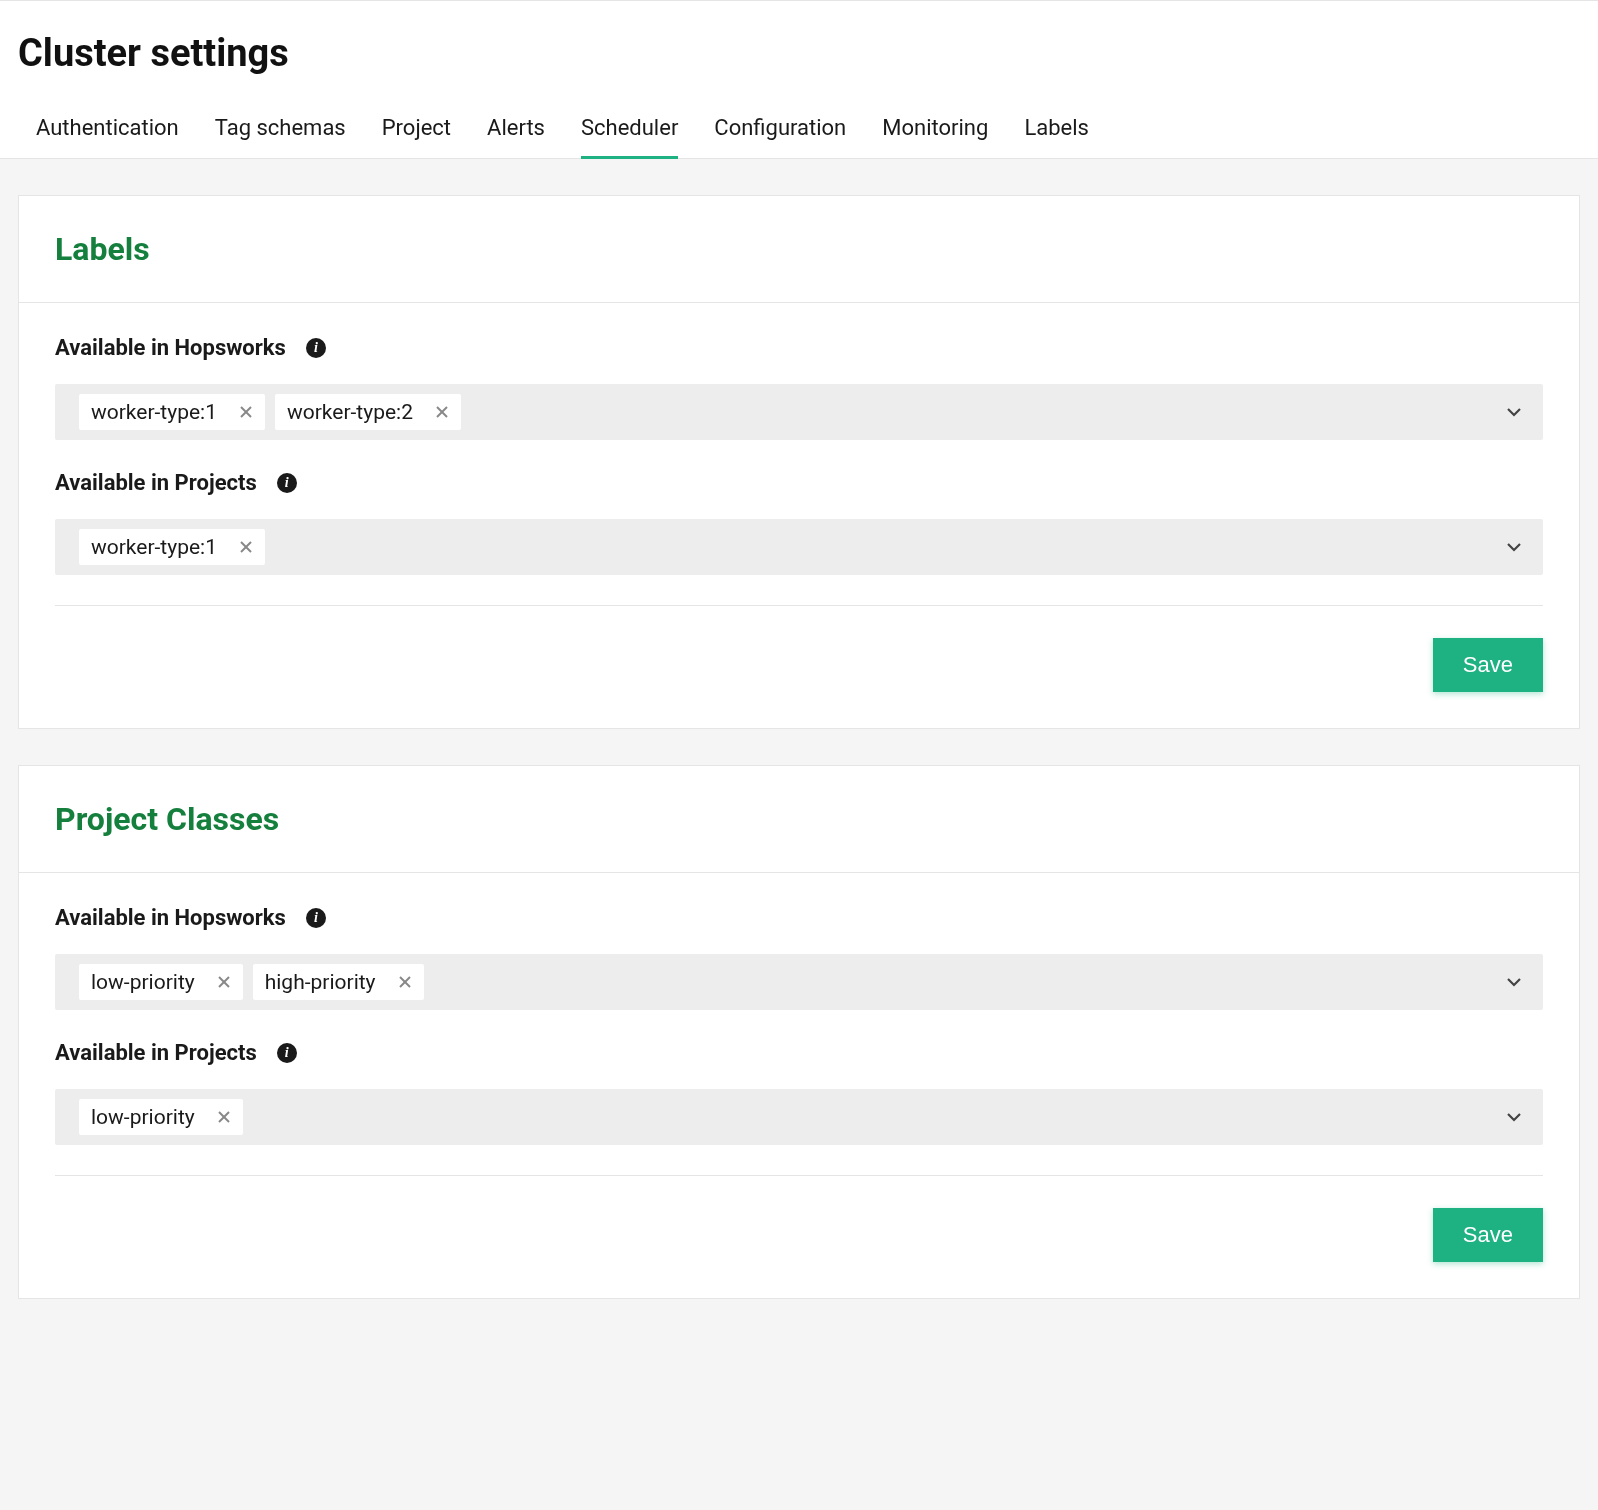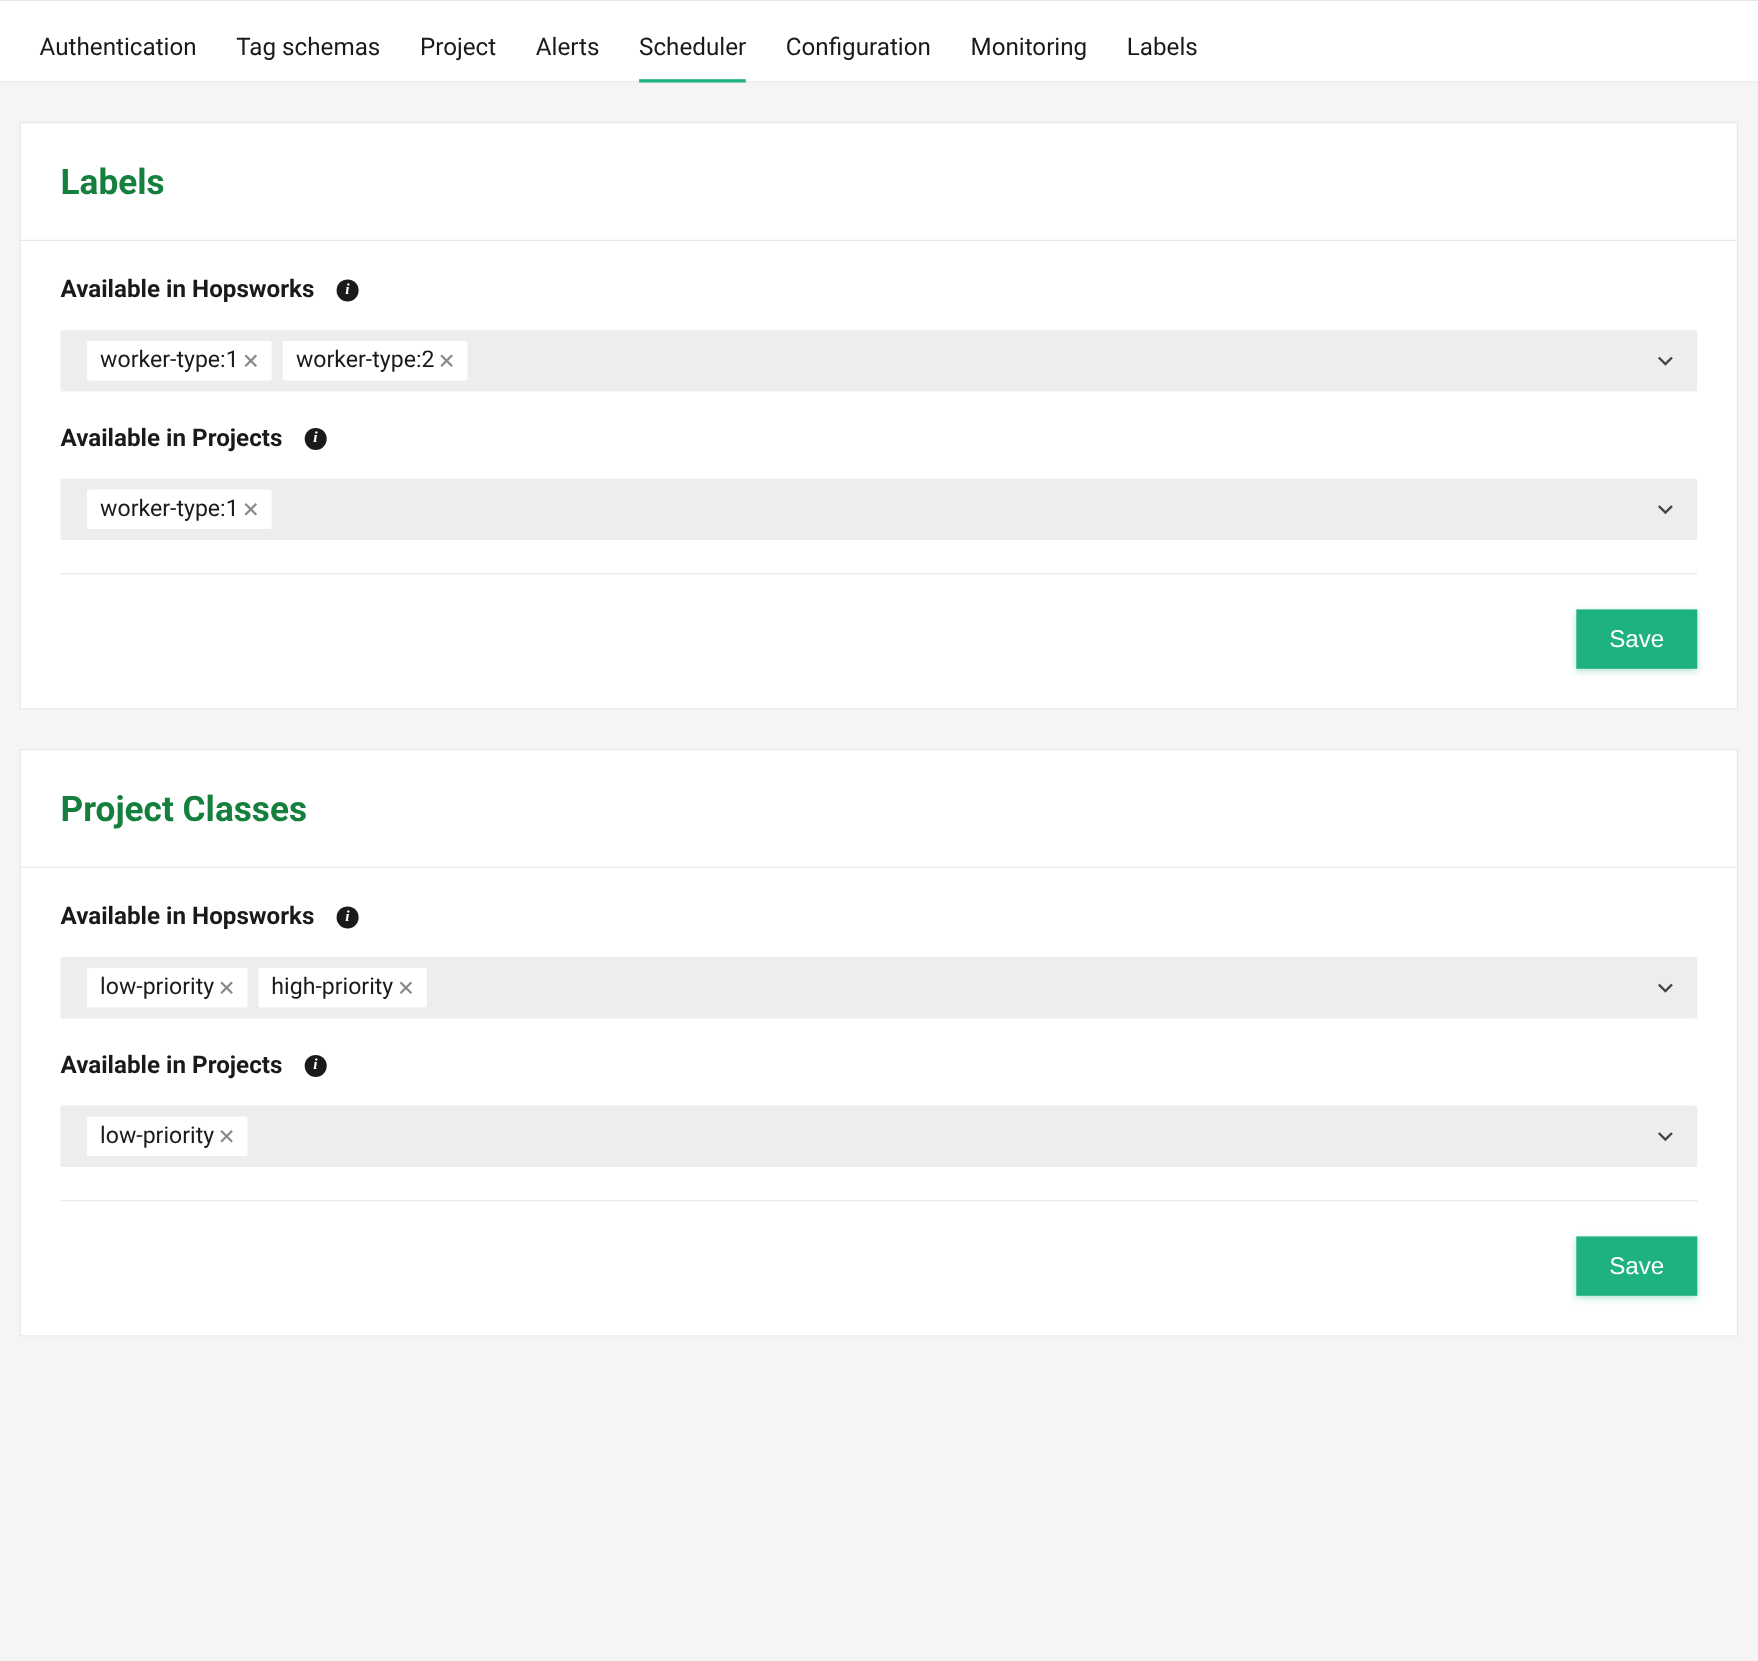--- a/index.html
+++ b/index.html
@@ -104,21 +104,21 @@
     color: #444;
     display: flex;
     align-items: center;
   }
   .chip {
     background: #fff;
     border-radius: 2px;
     padding: 6px 12px;
     display: inline-flex;
     align-items: center;
-    gap: 4px;
+    gap: 22px;
     font-size: 21px;
     color: #1a1a1a;
   }
   .chip .close {
     color: #888;
     display: inline-flex;
     align-items: center;
     cursor: pointer;
   }
 
@@ -144,20 +144,21 @@
   }
 
   svg { display: block; }
 </style>
 </head>
 <body>
 
 <div class="top-border"></div>
 
 <header class="page-header">
+  <h1 class="page-title">Cluster settings</h1>
   <nav class="tabs" id="tabs-container">
       <div class="tab">Authentication</div>
       <div class="tab">Tag schemas</div>
       <div class="tab">Project</div>
       <div class="tab">Alerts</div>
       <div class="tab active">Scheduler</div>
       <div class="tab">Configuration</div>
       <div class="tab">Monitoring</div>
       <div class="tab">Labels</div>
     </nav>

